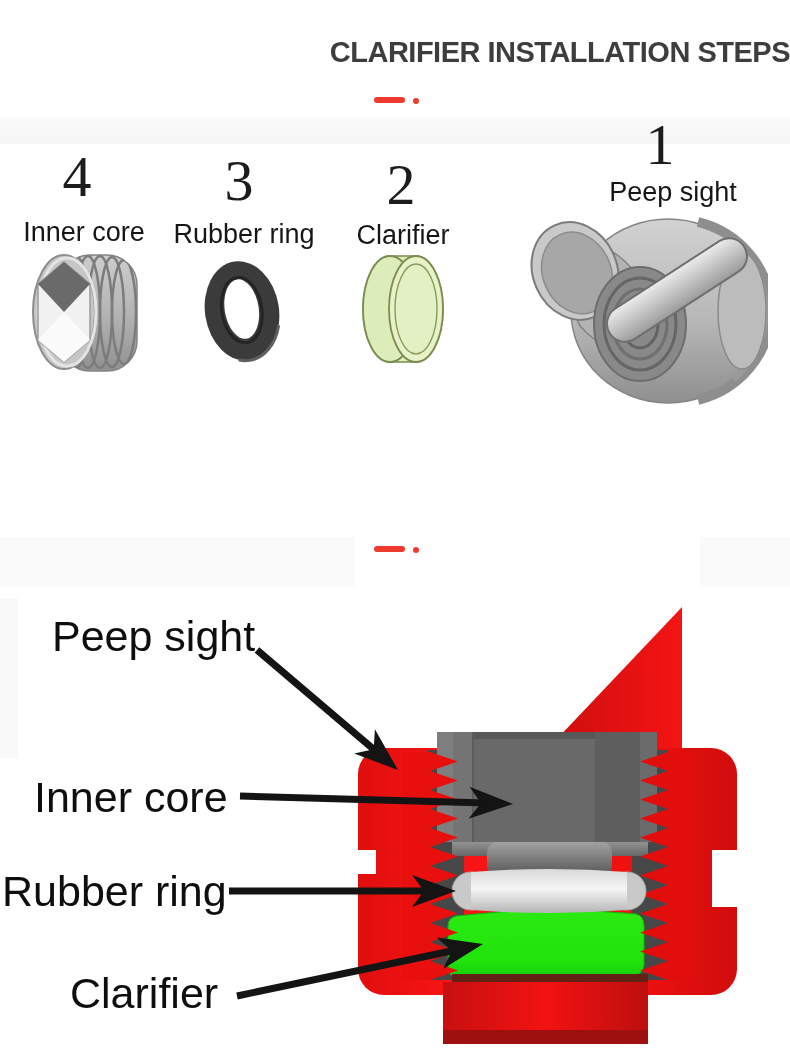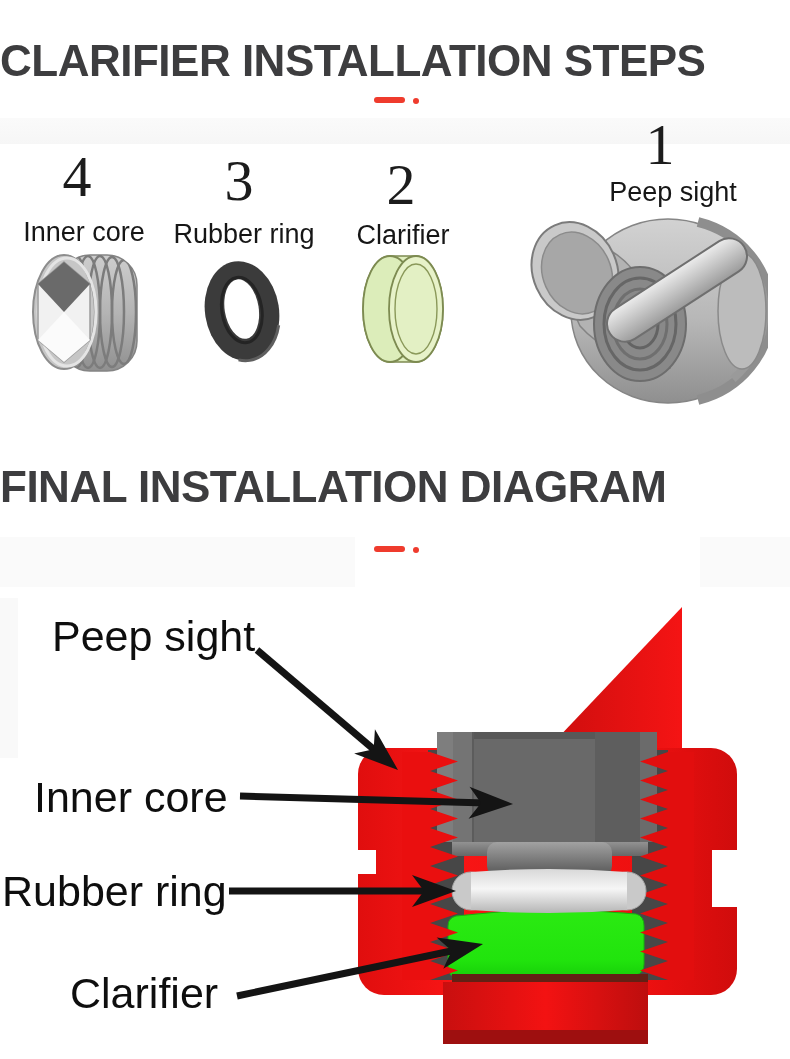--- a/index.html
+++ b/index.html
@@ -1,19 +1,19 @@
 <!DOCTYPE html>
 <html><head>
 <meta charset="utf-8">
 <style>
   html,body{margin:0;padding:0;background:#fff;}
   .page{position:relative;width:790px;height:1059px;background:#ffffff;overflow:hidden;
         font-family:"Liberation Sans",sans-serif;}
-  .h-title{position:absolute;left:0;width:790px;text-align:left;font-weight:700;
-           color:#3d3d3f;font-size:44px;letter-spacing:-0.5px;line-height:1.08;
+  .h-title{position:absolute;left:0;width:790px;text-align:right;font-weight:700;
+           color:#3d3d3f;font-size:29px;letter-spacing:-0.5px;line-height:1.08;
            font-family:"Liberation Sans",sans-serif;}
   .divider{position:absolute;}
   .divider .dash{position:absolute;left:0;top:0;width:31px;height:6px;border-radius:3px;background:#ef3b2d;}
   .divider .dot{position:absolute;left:39px;top:1px;width:6px;height:6px;border-radius:50%;background:#ef3b2d;}
   .band{position:absolute;left:0;width:790px;background:linear-gradient(#f6f6f6,#efefef);}
   .bgpatch{position:absolute;background:#f7f7f7;}
   .part-number{position:absolute;width:80px;text-align:center;
                font-family:"Liberation Serif",serif;font-size:58px;color:#1c1c1c;line-height:1;}
   .part-label{position:absolute;width:160px;text-align:center;font-size:27px;color:#161616;line-height:1.1;}
   .part-icon{position:absolute;}
@@ -114,21 +114,20 @@
       <ellipse cx="112" cy="116" rx="46" ry="57" fill="#898989" stroke="#6d6d6d" stroke-width="2"></ellipse>
       <ellipse cx="112" cy="116" rx="36" ry="46" fill="none" stroke="#666666" stroke-width="3"></ellipse>
       <ellipse cx="112" cy="116" rx="27" ry="35" fill="none" stroke="#6f6f6f" stroke-width="3"></ellipse>
       <ellipse cx="112" cy="116" rx="18" ry="24" fill="none" stroke="#636363" stroke-width="3"></ellipse>
       <g transform="translate(149 82) rotate(-33)">
         <rect x="-80" y="-18" width="160" height="36" rx="18" fill="url(#capG)" stroke="#6f6f6f" stroke-width="2"></rect>
       </g>
     </svg>
   </div>
 
-  <div class="h-title" style="top:463px;">FINAL INSTALLATION DIAGRAM</div>
 
   <div class="divider" style="left:374px;top:546px;width:46px;height:8px;">
     <span class="dash"></span>
     <span class="dot"></span>
   </div>
 
   <div class="bgpatch" style="left:0;top:537px;width:355px;height:50px;opacity:.6;"></div>
   <div class="bgpatch" style="left:700px;top:537px;width:90px;height:50px;opacity:.6;"></div>
   <div class="bgpatch" style="left:0;top:598px;width:18px;height:160px;opacity:.8;"></div>
 

